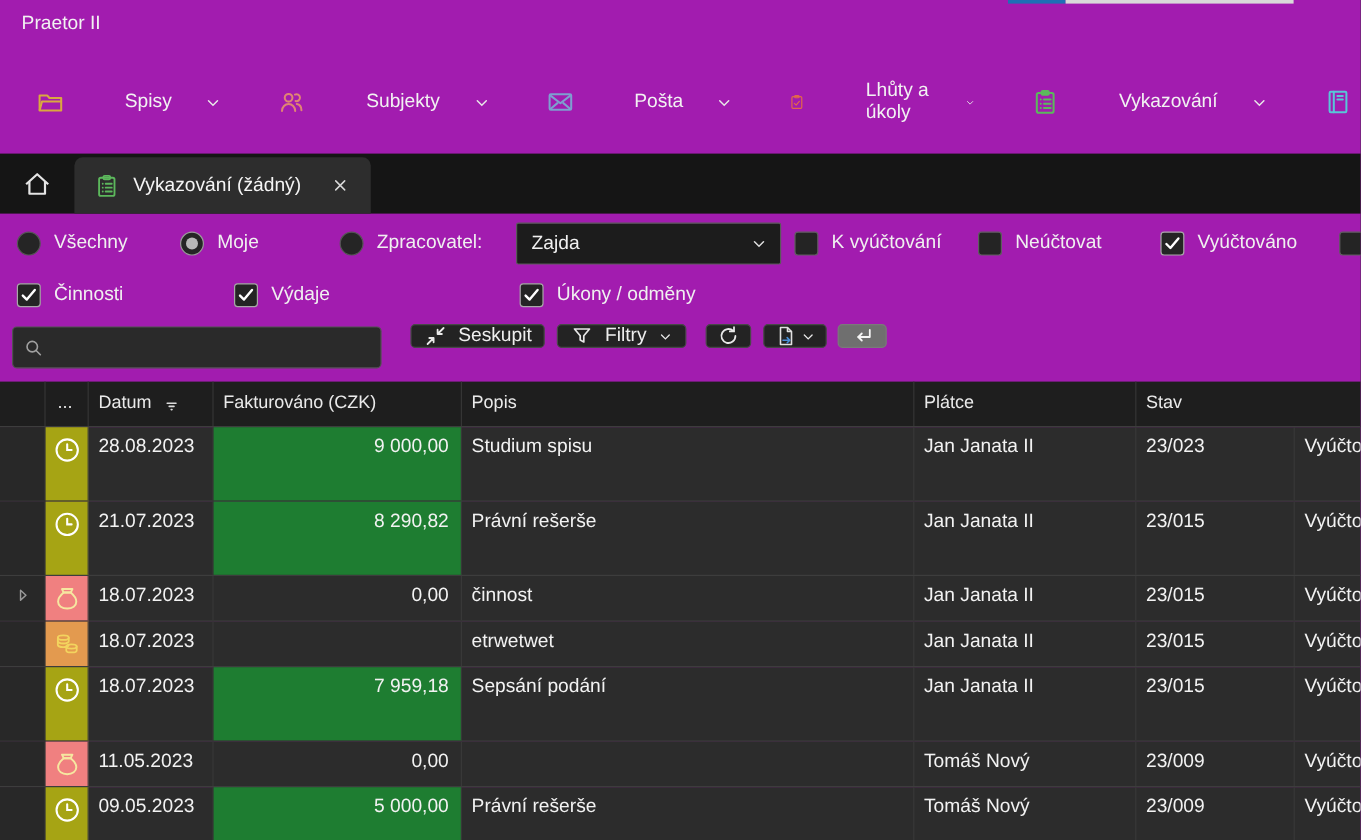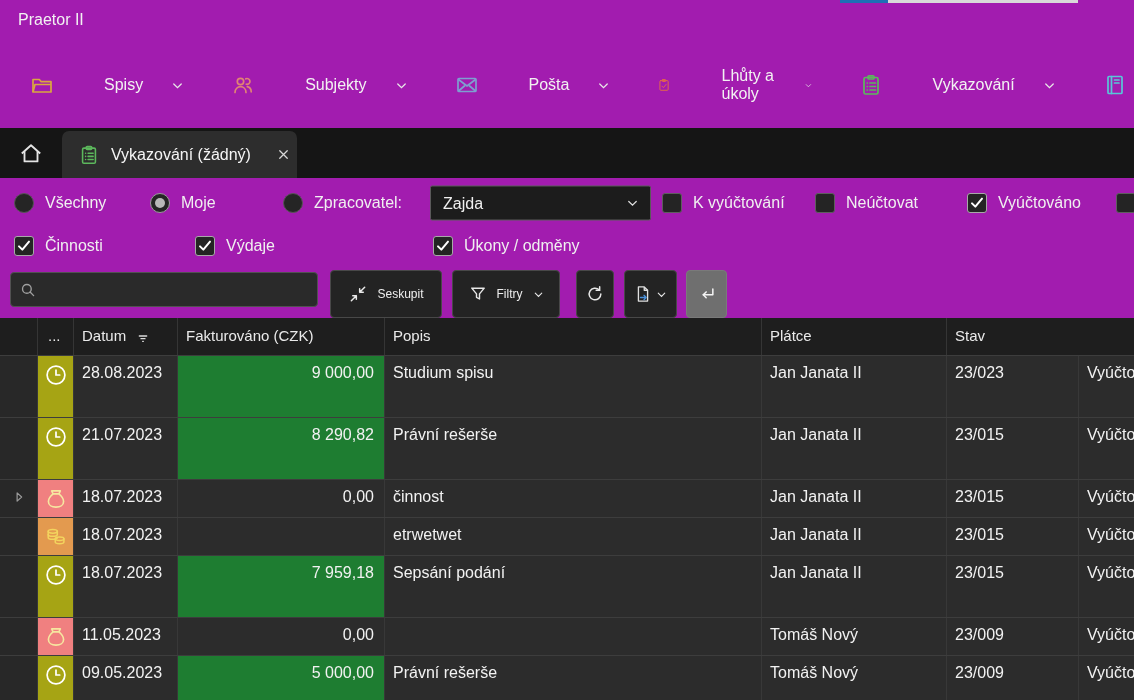--- a/index.html
+++ b/index.html
@@ -21,21 +21,21 @@
   .menu-item { display:flex; align-items:center; gap:13px; cursor:default; }
   .menu-item .mi-icon { width:24px; height:24px; display:block; }
   .menu-item .mi-label { font-size:16px; color:#f2f2f2;margin-left:37px; }
   .menu-item .mi-chev { width:15px; height:15px; margin-left:14px; }
 
   
   .tabstrip { position:absolute; left:0; top:128px; width:1134px; height:50px; background:#151515;
               display:flex; align-items:flex-end; }
   .home-btn { width:62px; height:50px; display:flex; align-items:center; justify-content:center; }
   .tab { height:47px; background:#2d2d2d; border-radius:7px 7px 0 0; display:flex; align-items:center;
-         gap:11px; padding:0 6px 0 16px; }
+         gap:11px; padding:0 18px 0 16px; }
   .tab .tab-label { font-size:16px; color:#f5f5f5; white-space:nowrap; }
   .tab .tab-close { width:15px; height:15px; margin-left:14px; }
 
   
   .filterrow { position:absolute; left:0; width:1134px; height:40px; }
   .fr1 { top:183px; } .fr2 { top:226px; }
   .fitem { position:absolute; top:50%; transform:translateY(-50%); display:flex; align-items:center; gap:11px; }
   .fitem .flabel { font-size:16px; color:#f0f0f0; white-space:nowrap; }
   .radio { width:20px; height:20px; border-radius:50%; background:#252525; border:1px solid #565656; position:relative; flex:none; }
   .fitem.on .radio { border-color:#9b9b9b; }
@@ -51,22 +51,22 @@
   .dropdown .dd-value { font-size:16px; }
   .dropdown svg { width:15px; height:15px; }
 
   
   .toolbar { position:absolute; left:0; top:270px; width:1134px; height:42px; }
   .searchbox { position:absolute; left:10px; top:2px; width:308px; height:35px; background:#2a2a2a;
                border:1px solid #515151; border-radius:4px; display:flex; align-items:center; padding:0 8px; gap:6px; }
   .searchbox svg { width:18px; height:18px; flex:none; }
   .searchbox input { flex:1; background:transparent; border:none; outline:none; color:#eee; font-size:15px;
                      font-family:"Liberation Sans",sans-serif; }
-  .tbtn { position:absolute; top:0; height:48px; background:#232323; border:1px solid #484848; border-radius:4px;
-          display:flex; align-items:center; justify-content:center; gap:9px; font-size:12px; color:#eee; }
+  .tbtn { position:absolute; top:0; height:20px; background:#232323; border:1px solid #484848; border-radius:4px;
+          display:flex; align-items:center; justify-content:center; gap:9px; font-size:16px; color:#eee;margin-left:12px; }
   .btn-group { left:330px; width:112px; }
   .btn-filters { left:452px; width:108px; }
   .btn-refresh { left:576px; width:38px; }
   .btn-export { left:624px; width:53px; gap:2px; }
   .btn-enter { left:686px; width:41px; background:#6f6f6f; border-color:#7a7a7a; }
   .tbtn svg { width:20px; height:20px; }
   .tbtn .small-chev { width:13px; height:13px; }
 
   
   .table { position:absolute; left:0; top:318px; width:1134px; }

